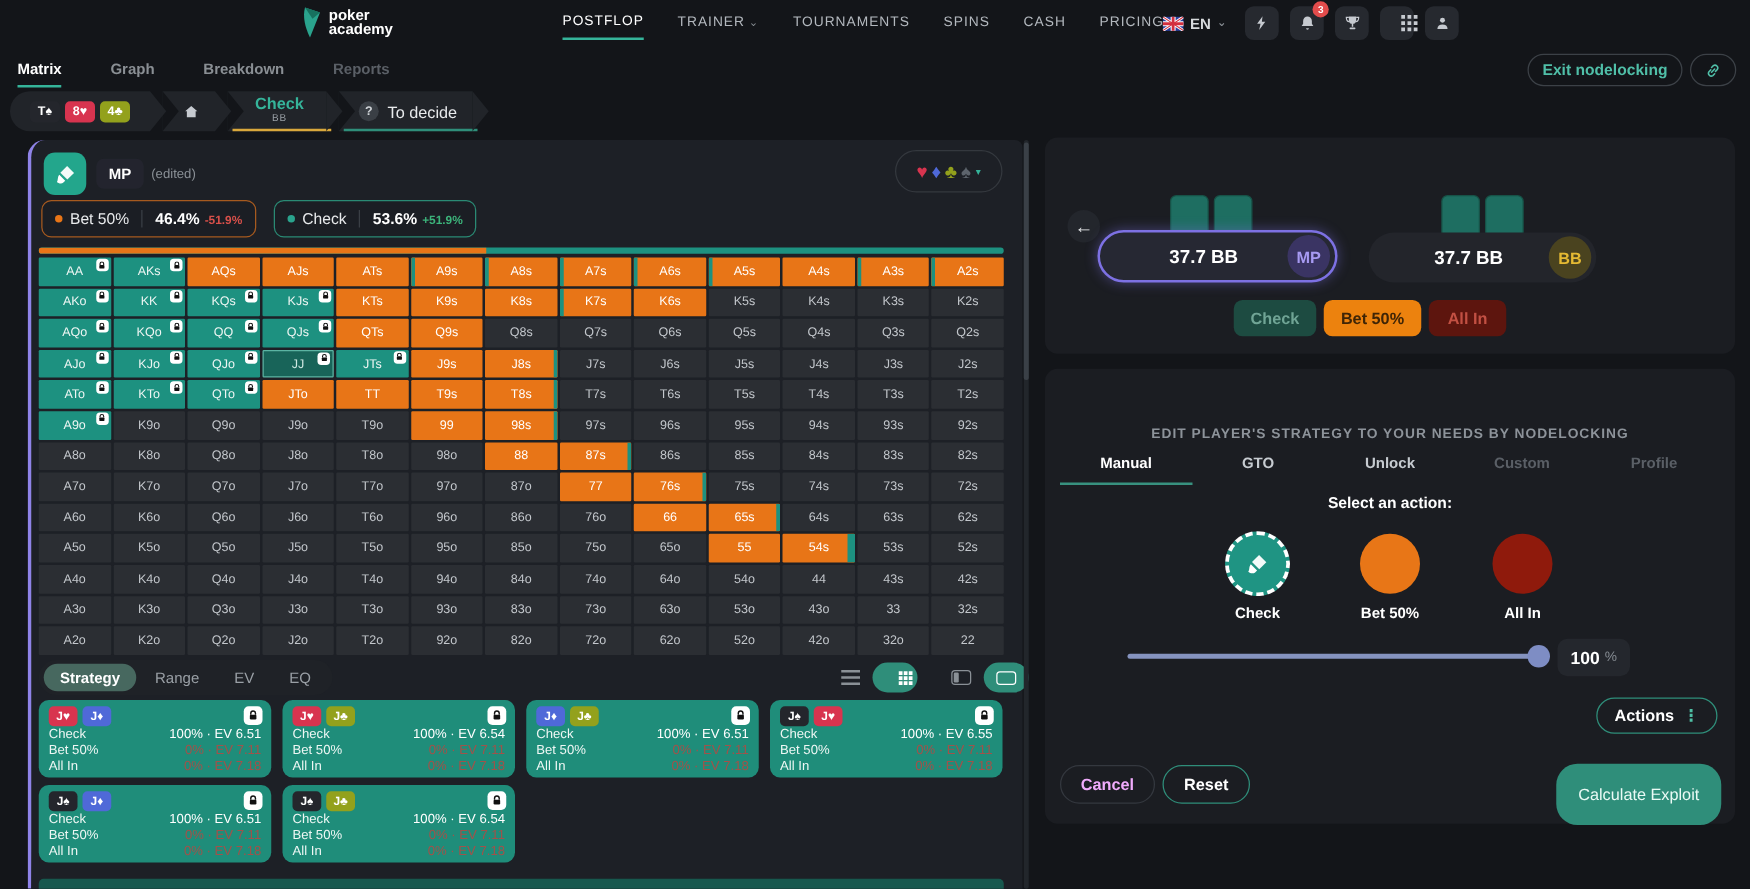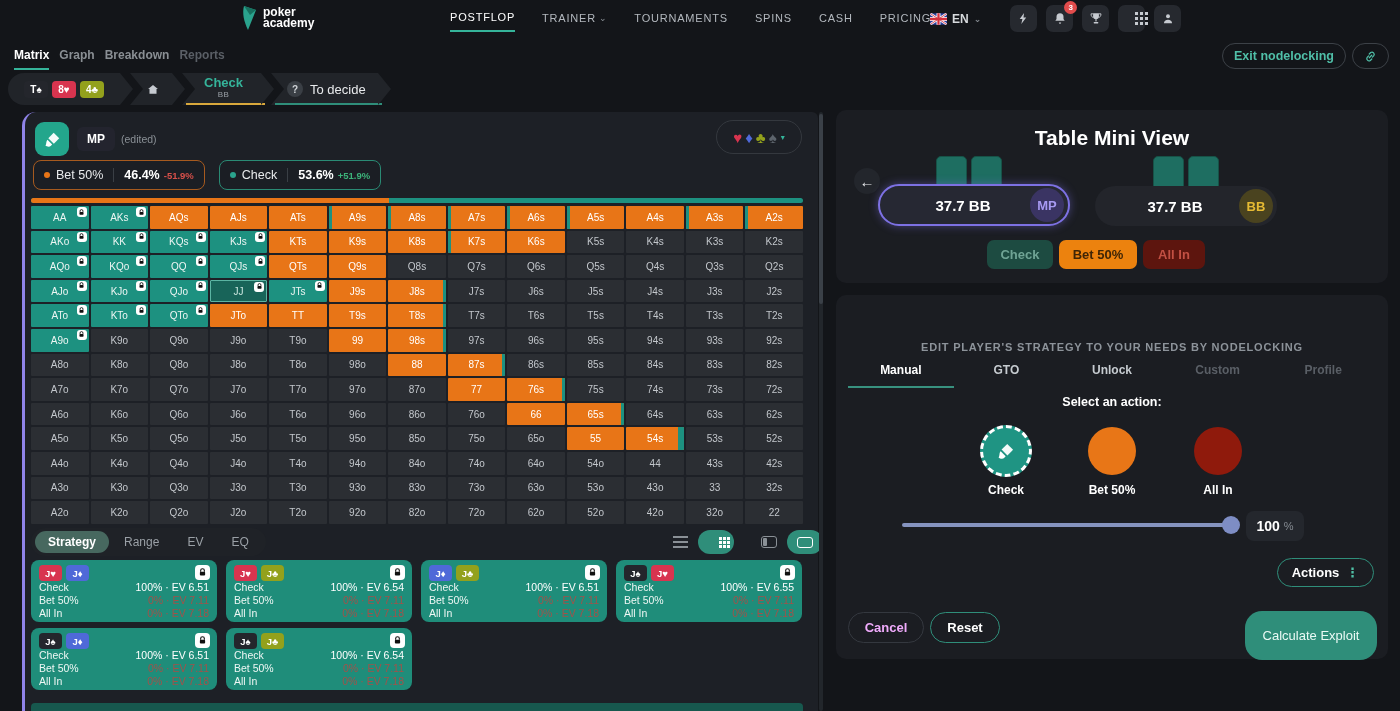--- a/index.html
+++ b/index.html
@@ -12,29 +12,29 @@
   svg{display:block;}
 
   
   .logo{position:absolute;left:237px;top:5px;display:flex;align-items:center;gap:4px;cursor:pointer;}
   .logo-tx{font-weight:bold;font-size:12px;line-height:11px;color:#fff;}
   .mainnav{position:absolute;left:450px;top:11px;display:flex;gap:27px;}
   .nl{font-size:11px;letter-spacing:.8px;color:#b3b8be;text-decoration:none;display:flex;align-items:center;gap:3px;padding-bottom:7px;cursor:pointer;}
   .nl.active{color:#fff;border-bottom:2px solid #35b49a;}
   .caret{font-size:9px;color:#8a9096;}
   .navright{position:absolute;left:930px;top:5px;display:flex;align-items:center;gap:9px;}
-  .lang{display:flex;align-items:center;gap:5px;font-size:12px;font-weight:bold;color:#d6d9dc;cursor:pointer;margin-right:20px;}
+  .lang{display:flex;align-items:center;gap:5px;font-size:12px;font-weight:bold;color:#d6d9dc;cursor:pointer;margin-right:6px;}
   .flag{width:17px;height:12px;border-radius:2px;overflow:hidden;}
   .icbtn{position:relative;width:27px;height:27px;border:none;border-radius:7px;background:#26292f;display:flex;align-items:center;justify-content:center;cursor:pointer;color:#c6cad0;}
   .badge{position:absolute;top:-4px;right:-4px;min-width:13px;height:13px;border-radius:7px;background:#e24c4c;color:#fff;font-size:8px;font-weight:bold;display:flex;align-items:center;justify-content:center;padding:0 2px;}
   .dots9{display:block;width:3px;height:3px;background:#c6cad0;margin:-10px -10px 0 0;
     box-shadow:5px 0 #c6cad0,10px 0 #c6cad0,0 5px #c6cad0,5px 5px #c6cad0,10px 5px #c6cad0,0 10px #c6cad0,5px 10px #c6cad0,10px 10px #c6cad0;}
 
   
-  .ptabs{position:absolute;left:14px;top:48px;display:flex;gap:10px;}
+  .ptabs{position:absolute;left:14px;top:48px;display:flex;gap:39px;}
   .ptab{font-size:12px;font-weight:bold;color:#8a8f94;padding-bottom:6px;cursor:pointer;}
   .ptab.active{color:#fff;border-bottom:2px solid #35b49a;}
   .ptab.dim{color:var(--dim);}
   .exitbtn{position:absolute;left:1222px;top:43px;width:124px;height:26px;border-radius:15px;border:1px solid #3c4147;background:transparent;color:#50bfa8;font-weight:bold;font-size:12.5px;cursor:pointer;}
   .linkbtn{position:absolute;left:1352px;top:43px;width:37px;height:26px;border-radius:14px;border:1px solid #3c4147;background:transparent;display:flex;align-items:center;justify-content:center;cursor:pointer;}
 
   
   .bc{position:absolute;left:8px;top:73px;height:32px;display:flex;}
   .bseg{position:relative;background:#212429;display:flex;align-items:center;height:32px;padding:0 12px 0 16px;margin-right:10px;cursor:pointer;}
   .bseg::after{content:"";position:absolute;right:-13px;top:0;border-top:16px solid transparent;border-bottom:16px solid transparent;border-left:13px solid #212429;z-index:2;}
@@ -1117,21 +1117,20 @@
           </div>
         </div>
       </div>
     <div class="peek"></div>
   </section>
   <div class="lscroll">
       <div class="lthumb"></div>
     </div>
 
   <section class="tmini">
-    <div class="tm-title">Table Mini View</div>
     <button class="backbtn">←</button>
     <div class="cardbacks" style="left:100px">
         <span class="cback"></span>
         <span class="cback"></span>
       </div>
     <div class="cardbacks" style="left:317px">
         <span class="cback"></span>
         <span class="cback"></span>
       </div>
     <div class="ppill mp">

